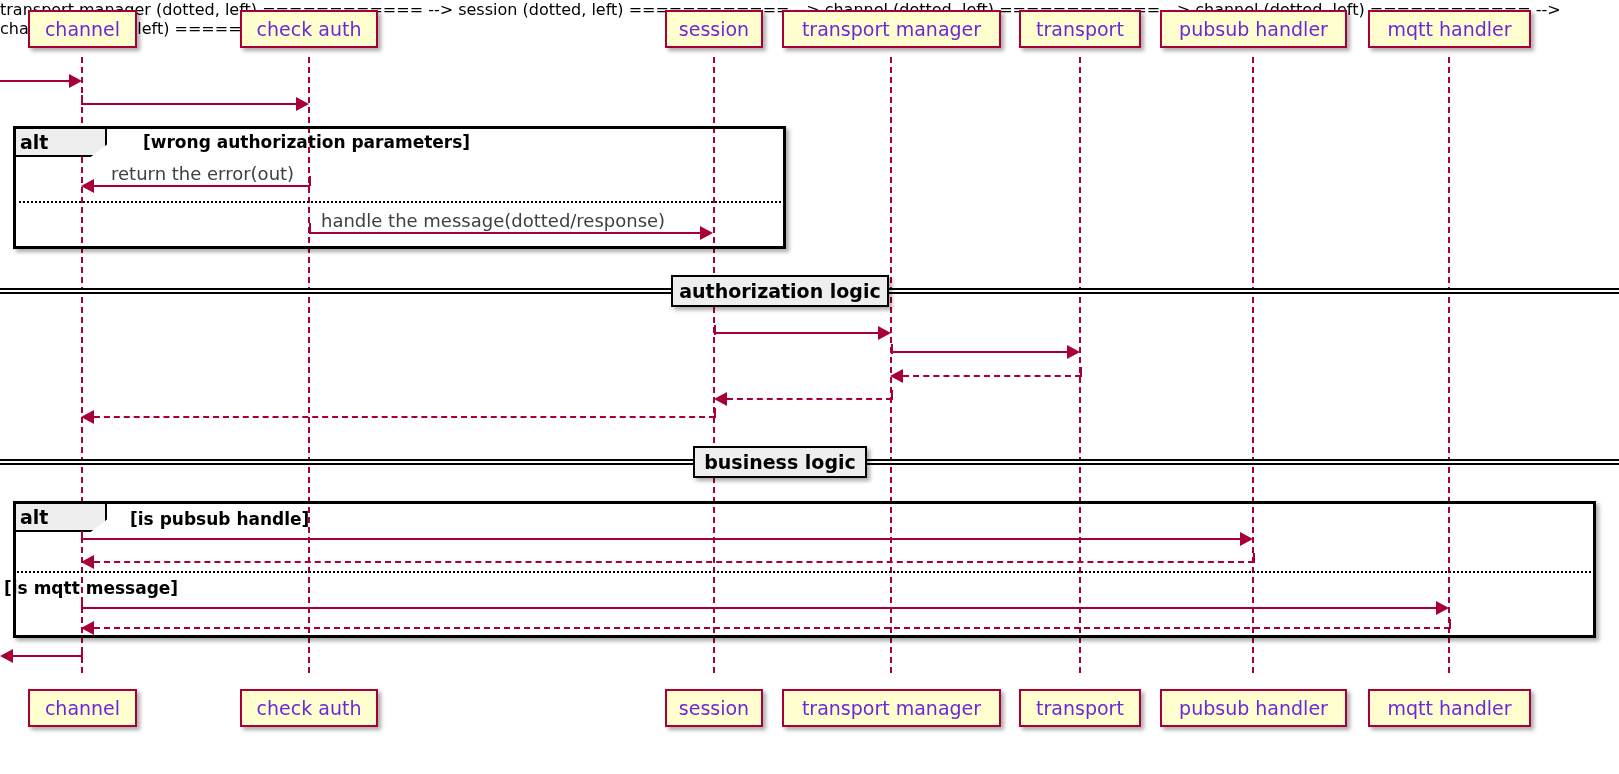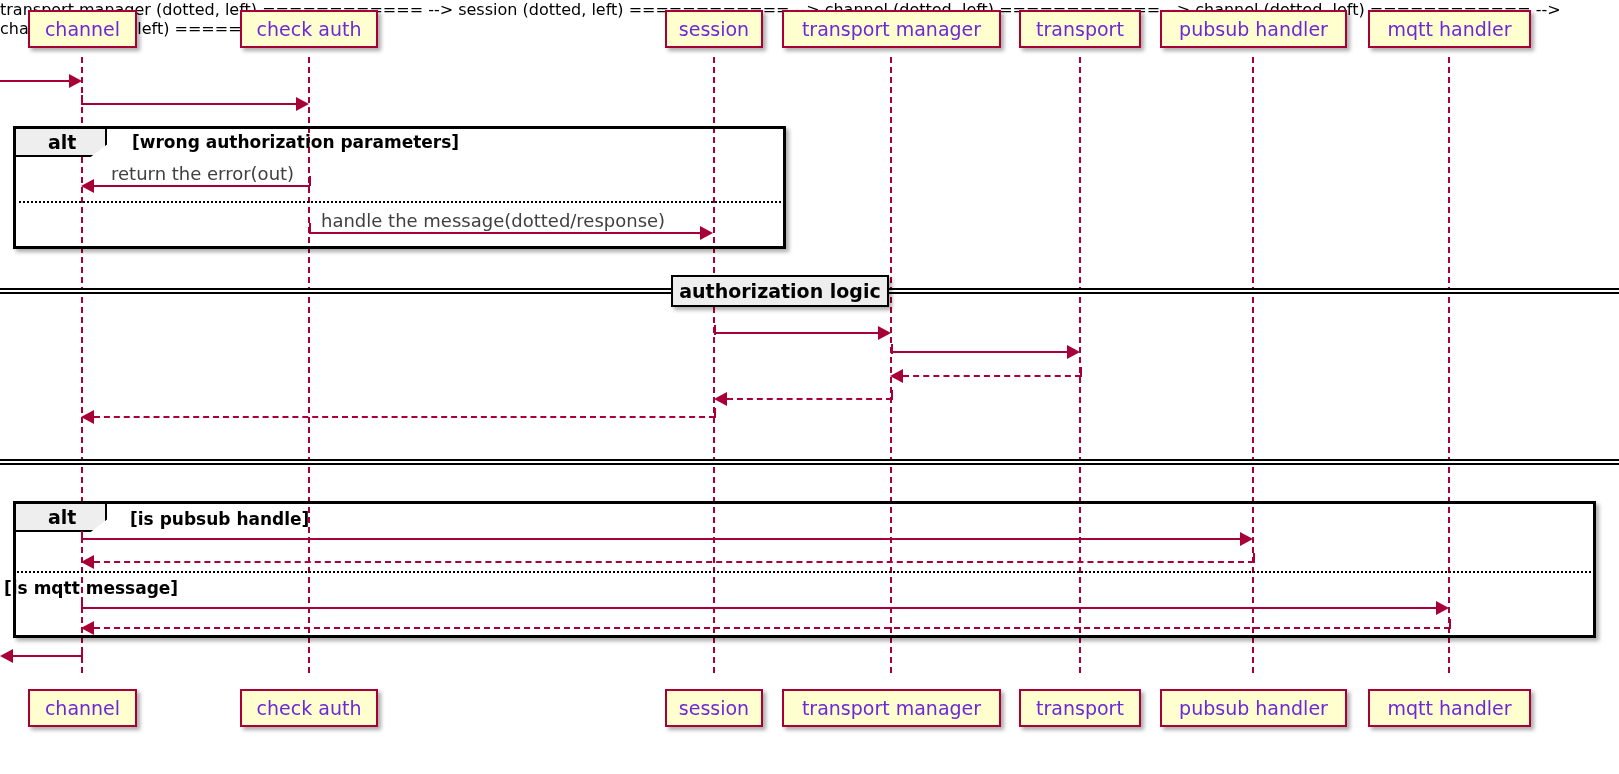--- a/index.html
+++ b/index.html
@@ -92,21 +92,21 @@
     position: absolute;
     background: #EEEEEE;
     border-right: 2px solid #000000;
     border-bottom: 2px solid #000000;
     color: #000000;
     font-size: 19px;
     font-weight: bold;
     line-height: 1;
     display: flex;
     align-items: center;
-    padding-left: 32px;
+    padding-left: 4px;
     box-sizing: border-box;
     clip-path: polygon(0 0, 100% 0, 100% 55%, 82% 100%, 0 100%);
   }
   .group-cond {
     position: absolute;
     font-size: 17px;
     font-weight: bold;
     color: #000000;
     white-space: nowrap;
     line-height: 1;
@@ -155,21 +155,21 @@
   <div class="lifeline" style="left:890px; top:57px;  height:616px;"></div>
   <div class="lifeline" style="left:1079px;top:57px;  height:616px;"></div>
   <div class="lifeline" style="left:1252px;top:57px;  height:616px;"></div>
   <div class="lifeline" style="left:1448px;top:57px;  height:616px;"></div>
 
   
   <div class="group-frame" style="left:13px; top:126px; width:773px; height:123px;"></div>
   <div class="group-tab" style="left:16px; top:129px; width:91px; height:28px;">
     <span>alt</span>
   </div>
-  <div class="group-cond" style="left:132px; top:134px;text-align:right;">[wrong authorization parameters]</div>
+  <div class="group-cond" style="left:143px; top:134px;text-align:right;">[wrong authorization parameters]</div>
   <div class="group-divider" style="left:14px; top:201px; width:771px;"></div>
 
   
   <div class="group-frame" style="left:13px; top:501px; width:1583px; height:137px;"></div>
   <div class="group-tab" style="left:16px; top:504px; width:91px; height:28px;">
     <span>alt</span>
   </div>
   <div class="group-cond" style="left:130px; top:511px;">[is pubsub handle]</div>
   <div class="group-divider" style="left:14px; top:571px; width:1581px;"></div>
   <div class="group-cond" style="left:4px; top:580px;">[is mqtt message]</div>
@@ -267,20 +267,23 @@
   <div class="msg-line dotted" style="left:727px; top:398px; width:165px;"></div>
   <div class="arrowhead left" style="left:714px; top:392px;"></div>
 
    channel (dotted, left) ============ --&gt;
   <div class="stub" style="left:714px; top:408px; height:10px;"></div>
   <div class="msg-line dotted" style="left:94px; top:416px; width:621px;"></div>
   <div class="arrowhead left" style="left:81px; top:410px;"></div>
 
   
   <div class="sep-line" style="left:0px; top:459px; width:1619px;"></div>
+  <div class="sep-box" style="left:693px; top:446px; width:174px;">
+    <span>business logic</span>
+  </div>
 
   
   <div class="stub" style="left:81px; top:531px; height:10px;"></div>
   <div class="msg-line" style="left:81px; top:538px; width:1161px;"></div>
   <div class="arrowhead right" style="left:1240px; top:532px;"></div>
 
    channel (dotted, left) ============ --&gt;
   <div class="stub" style="left:1253px; top:553px; height:10px;"></div>
   <div class="msg-line dotted" style="left:94px; top:561px; width:1160px;"></div>
   <div class="arrowhead left" style="left:81px; top:555px;"></div>

